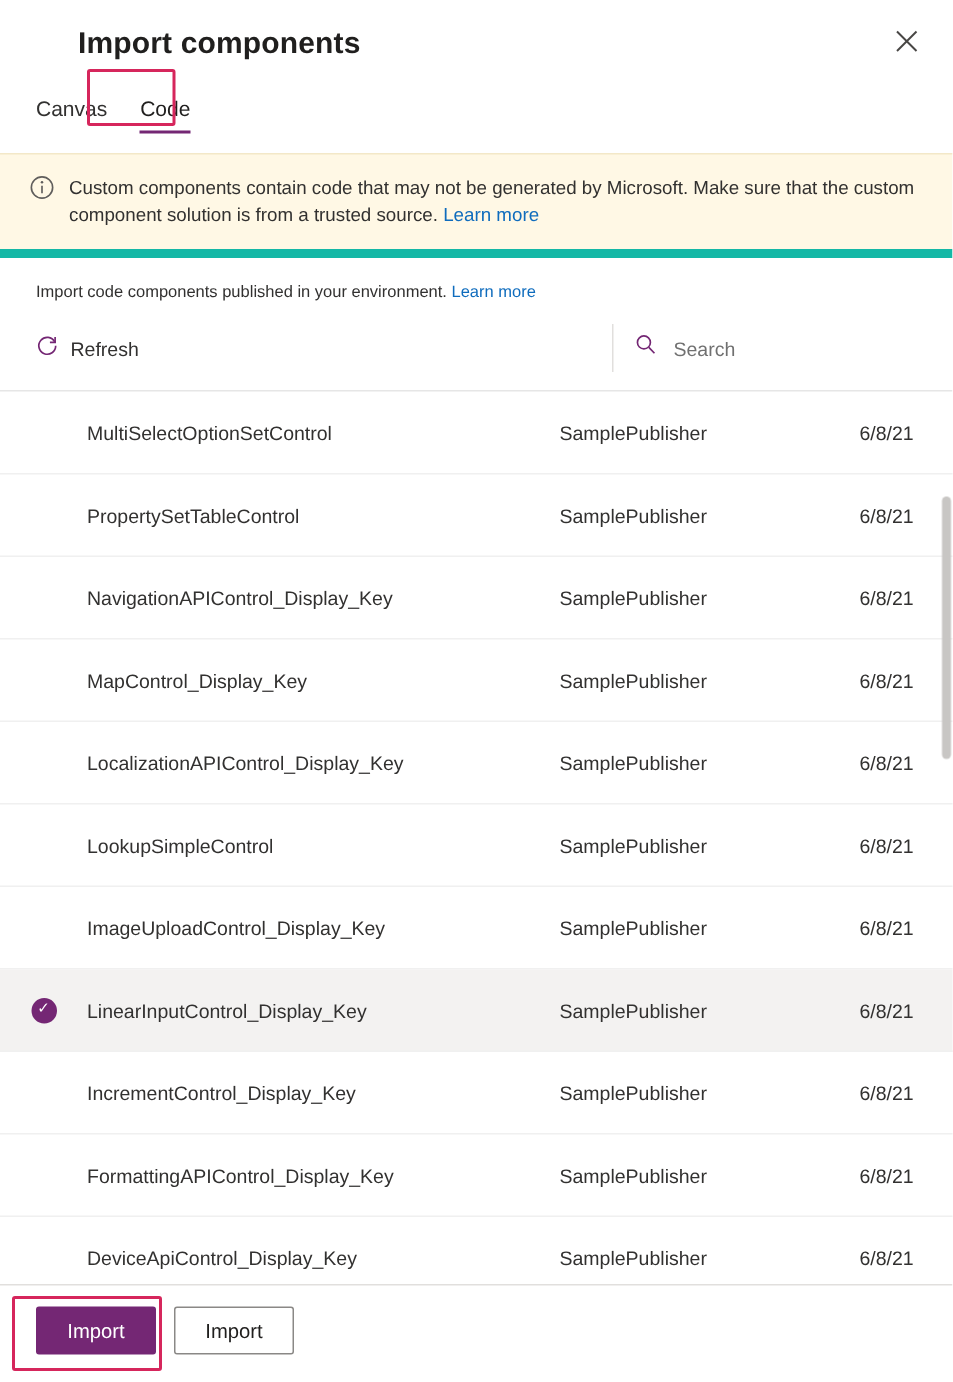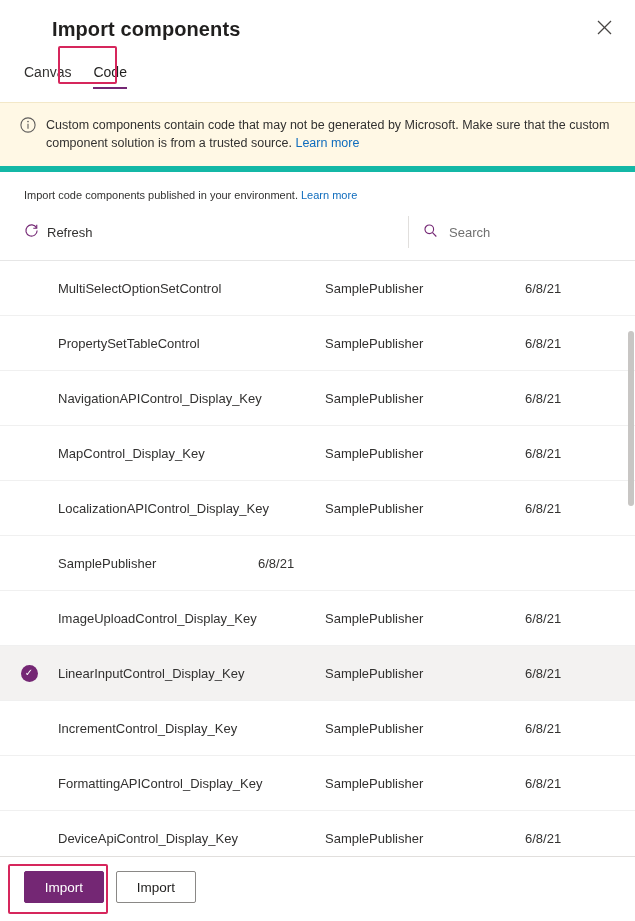--- a/index.html
+++ b/index.html
@@ -212,20 +212,21 @@
   }
   .row .name {
     flex: 0 0 257px;
     padding-right: 10px;
     white-space: nowrap;
     overflow: hidden;
     text-overflow: ellipsis;
   }
   .row .publisher {
     flex: 0 0 200px;
+    margin-left: 48px;
   }
   .row .date {
     flex: 1 1 auto;
   }
 
   .scrollbar-track {
     position: absolute;
     right: 0;
     top: 0;
     bottom: 0;
@@ -373,20 +374,21 @@
           <div class="date">6/8/21</div>
         </div>
         <div class="row">
           <div class="check"></div>
           <div class="name">LocalizationAPIControl_Display_Key</div>
           <div class="publisher">SamplePublisher</div>
           <div class="date">6/8/21</div>
         </div>
         <div class="row">
           <div class="check"></div>
+          <div class="name">LookupSimpleControl</div>
           <div class="publisher">SamplePublisher</div>
           <div class="date">6/8/21</div>
         </div>
         <div class="row">
           <div class="check"></div>
           <div class="name">ImageUploadControl_Display_Key</div>
           <div class="publisher">SamplePublisher</div>
           <div class="date">6/8/21</div>
         </div>
         <div class="row selected">

